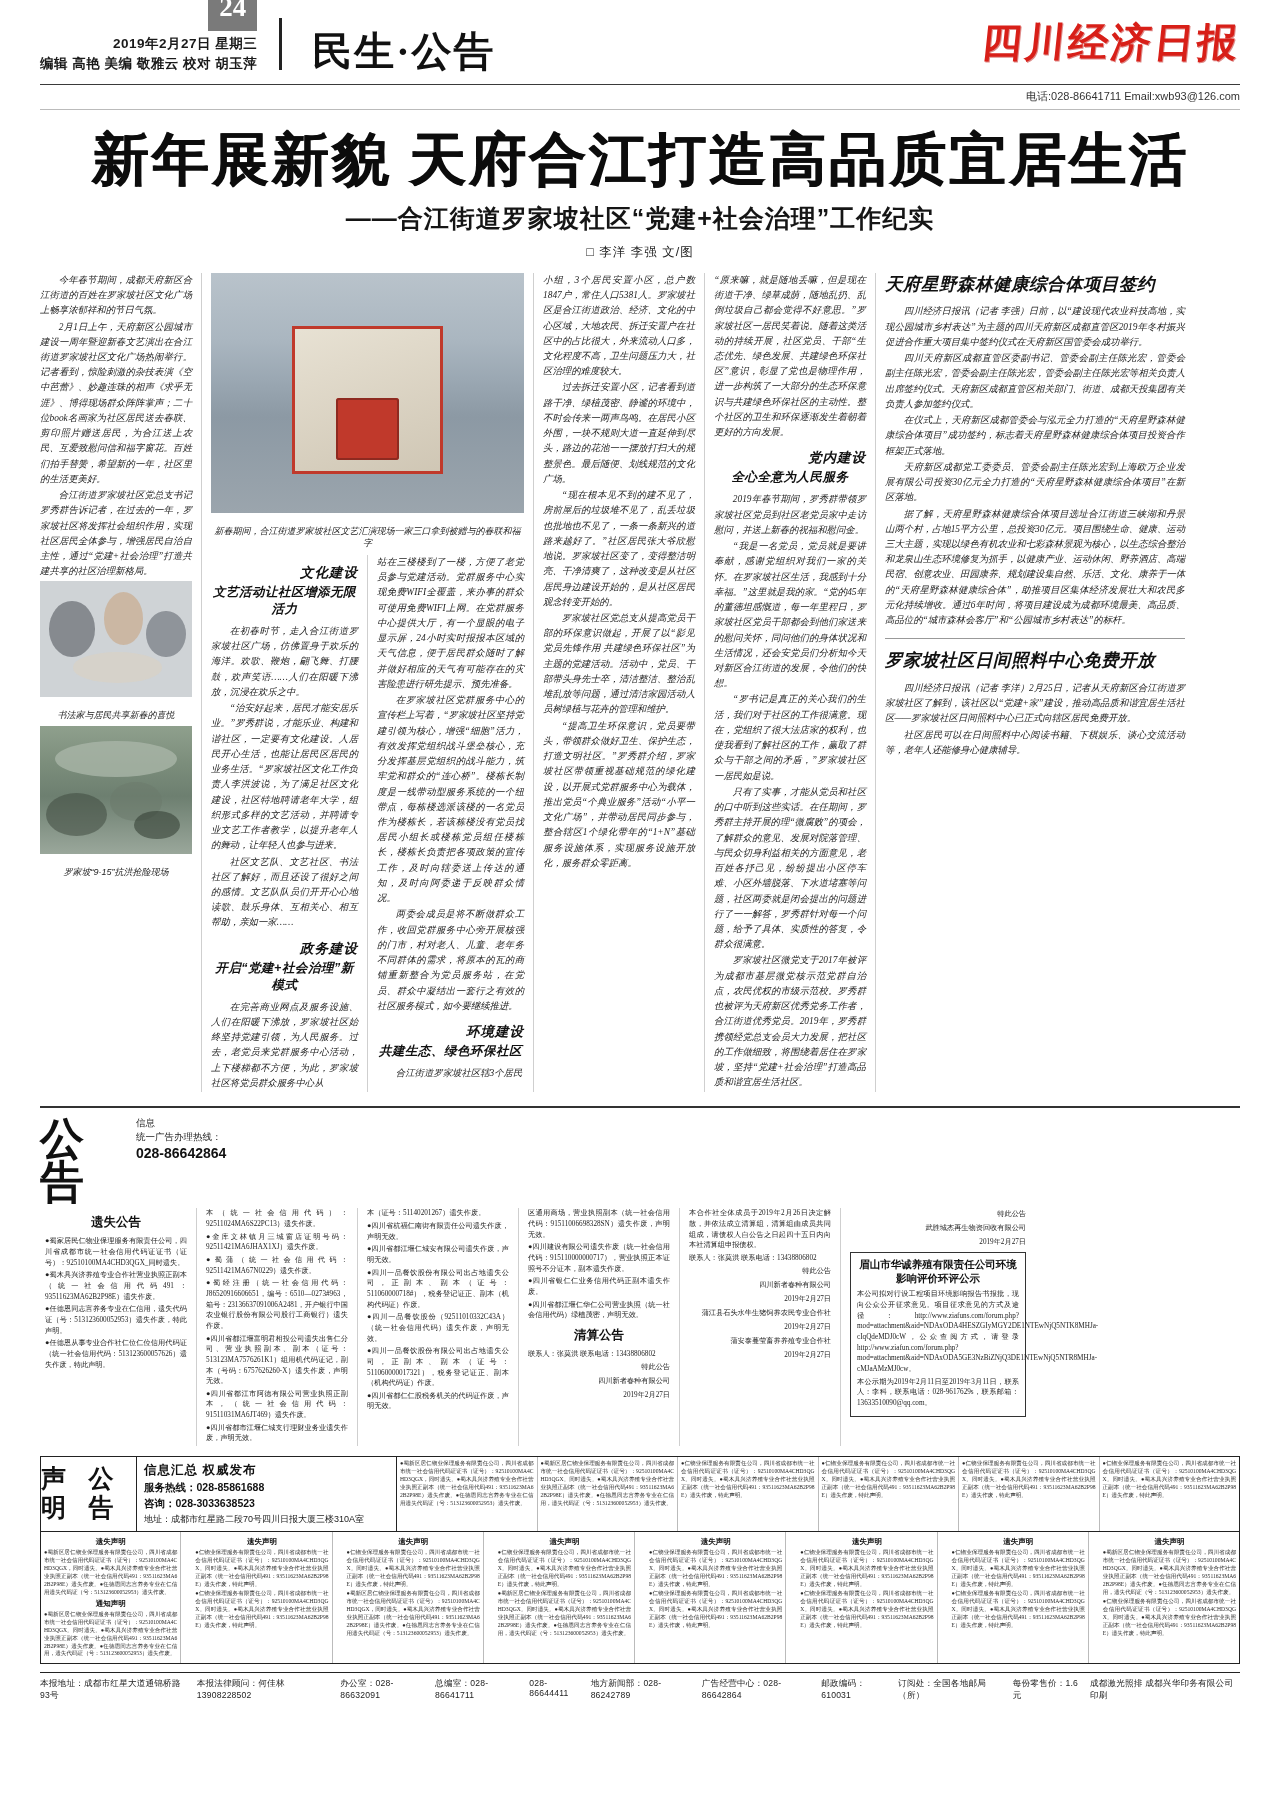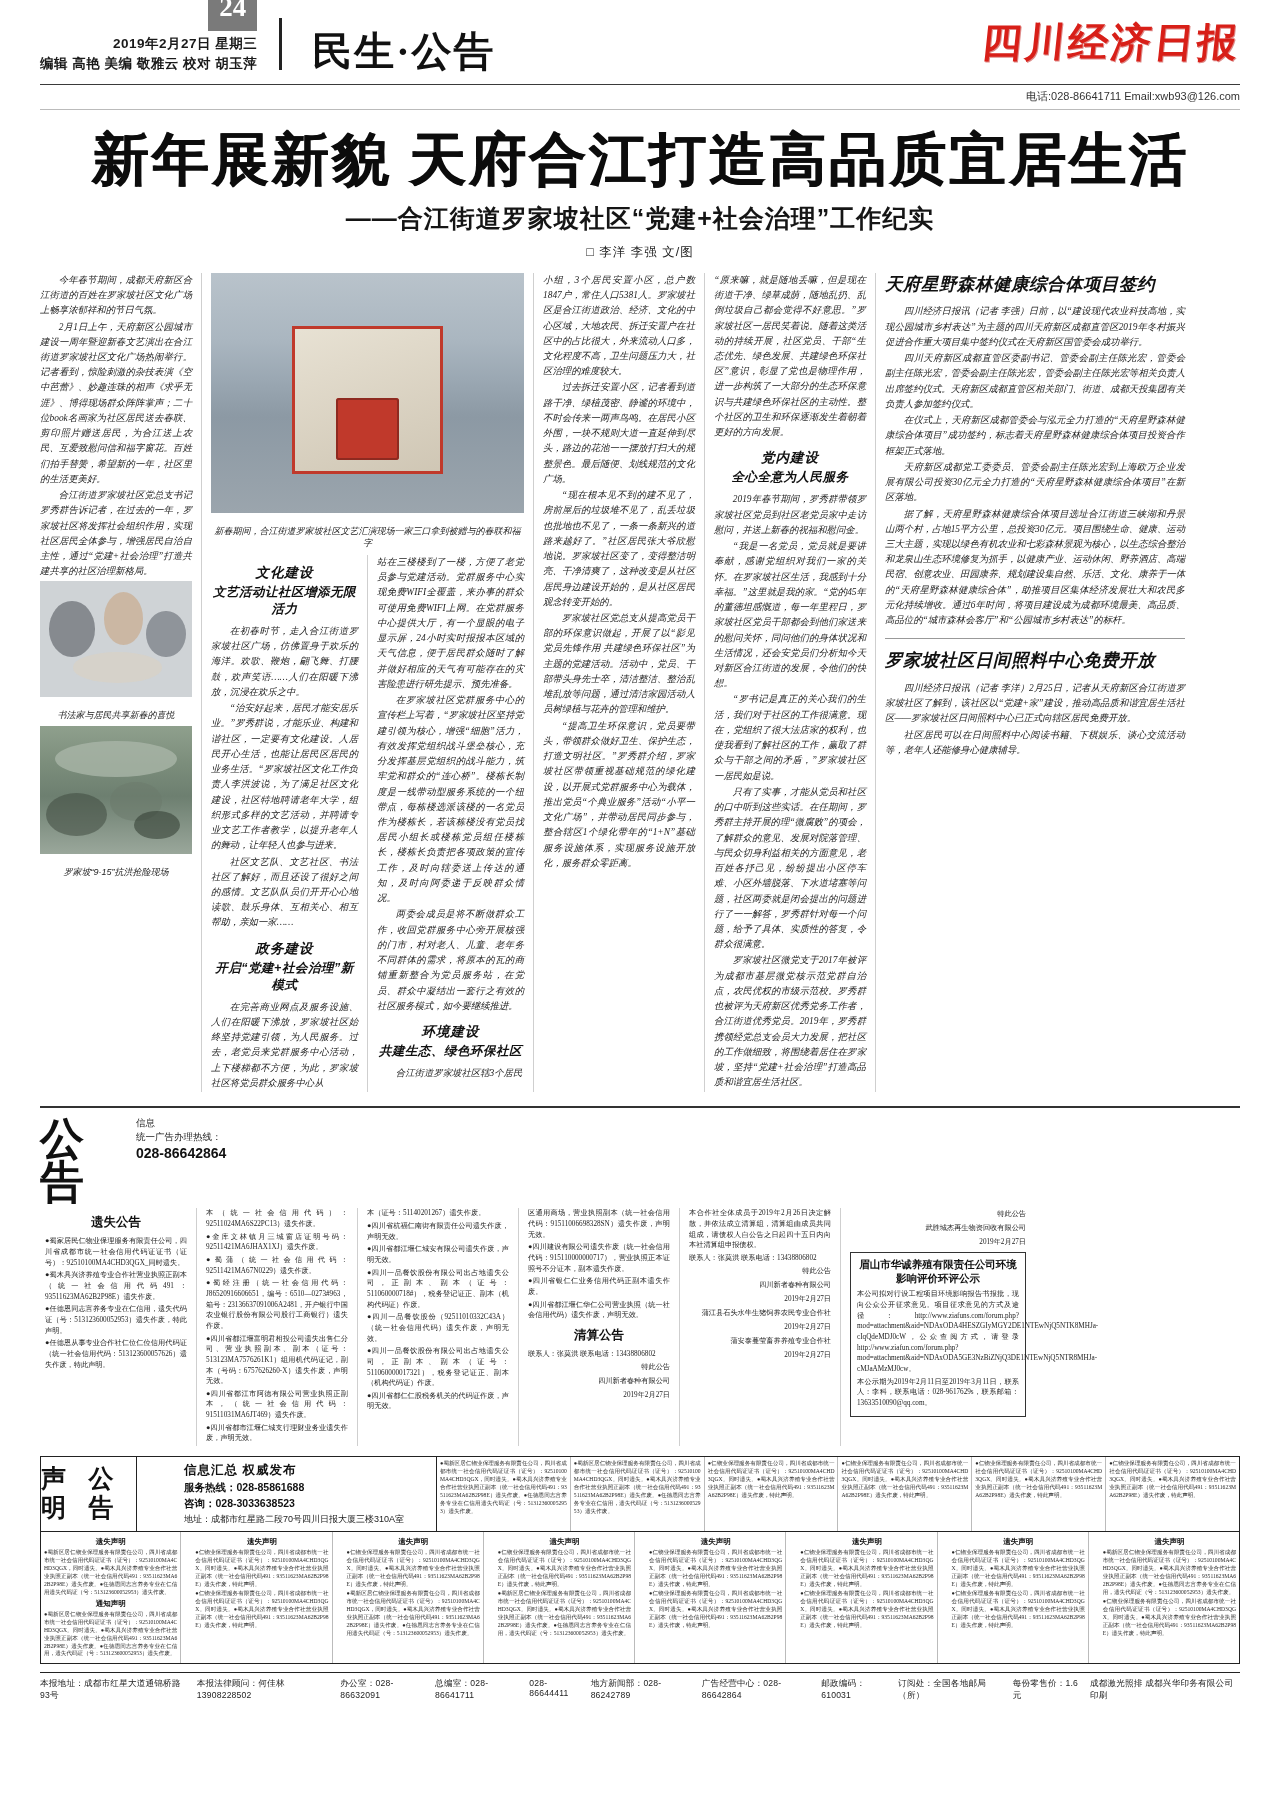--- a/index.html
+++ b/index.html
@@ -84,21 +84,21 @@
     font-family:"Liberation Serif", serif;
   }
   .ptxt.noind { text-indent:0; }
   .photo-cap {
     font-size:9px; text-align:center; color:#222; margin-top:12px; margin-bottom:5px;
     font-family:"Liberation Sans", sans-serif; line-height:1.4;
   }
 
   
   .sec-kicker {
-    text-align:center; font-family:"Liberation Sans", sans-serif;
+    text-align:right; font-family:"Liberation Sans", sans-serif;
     font-weight:bold; font-size:13.5px; letter-spacing:1px; margin:9px 0 2px 0; color:#111;
   }
   .sec-title {
     text-align:center; font-family:"Liberation Sans", sans-serif;
     font-weight:bold; font-size:12.5px; letter-spacing:0.5px; margin:0 0 6px 0; color:#111;
   }
 
   
   .rail-head {
     font-family:"Liberation Sans", sans-serif; font-weight:bold;
@@ -143,21 +143,20 @@
   .decl-head { display:flex; align-items:stretch; border-bottom:1px solid #222; }
   .decl-logo {
     width:96px; flex:0 0 96px; border-right:1px solid #222;
     display:flex; flex-direction:row; align-items:center; justify-content:center;
     font-family:"Liberation Serif",serif; font-weight:bold; font-size:25px;
     line-height:1.15; letter-spacing:2px; padding:6px 0; color:#111;
   }
   .decl-info {
     width:260px; flex:0 0 260px; border-right:1px solid #222; padding:5px 7px;
     font-family:"Liberation Sans",sans-serif;
-    margin-left:40px;
   }
   .decl-info .l1 { font-size:12.5px; font-weight:bold; letter-spacing:1px; color:#111;}
   .decl-info .l2 { font-size:10.5px; font-weight:bold; color:#111; margin-top:2px;}
   .decl-info .l3 { font-size:9px; color:#222; margin-top:2px; line-height:1.45;}
   .decl-rest { flex:1; display:flex; }
 
   .mini-col {
     flex:1 1 0; border-right:1px solid #bbb; padding:3px 3px;
     min-width:0;
   }
@@ -364,21 +363,21 @@
         <p class="ann-p">●四川一品餐饮股份（92511010332C43A）（统一社会信用代码）遗失作废，声明无效。</p>
         <p class="ann-p">●四川一品餐饮股份有限公司出占地遗失公司，正副本、副本（证号：511060000017321），税务登记证正、副本（机构代码证）作废。</p>
         <p class="ann-p">●四川省都仁仁股税务机关的代码证作废，声明无效。</p>
       </div>
       <div class="ann-sep"></div>
 
       <div class="ann-col">
         <p class="ann-p">区通用商场，营业执照副本（统一社会信用代码：91511006698328SN）遗失作废，声明无效。</p>
         <p class="ann-p">●四川建设有限公司遗失作废（统一社会信用代码：915110000000717），营业执照正本证照号不分证本，副本遗失作废。</p>
         <p class="ann-p">●四川省银仁仁业务信用代码正副本遗失作废。</p>
-        <p class="ann-p">●四川省都江堰仁华仁公司营业执照（统一社会信用代码）遗失作废，声明无效。</p>
+        <p class="ann-p">●四川省都江堰仁华仁公司营业执照（统一社会信用代码）绿植茂密，声明无效。</p>
         <div class="ann-title">清算公告</div>
         <p class="ann-p">联系人：张莫洪  联系电话：13438806802</p>
         <p class="ann-sign">特此公告</p>
         <p class="ann-sign">四川新者春种有限公司</p>
         <p class="ann-sign">2019年2月27日</p>
       </div>
       <div class="ann-sep"></div>
 
       <div class="ann-col">
         <p class="ann-p">本合作社全体成员于2019年2月26日决定解散，并依法成立清算组，清算组由成员共同组成，请债权人自公告之日起四十五日内向本社清算组申报债权。</p>

